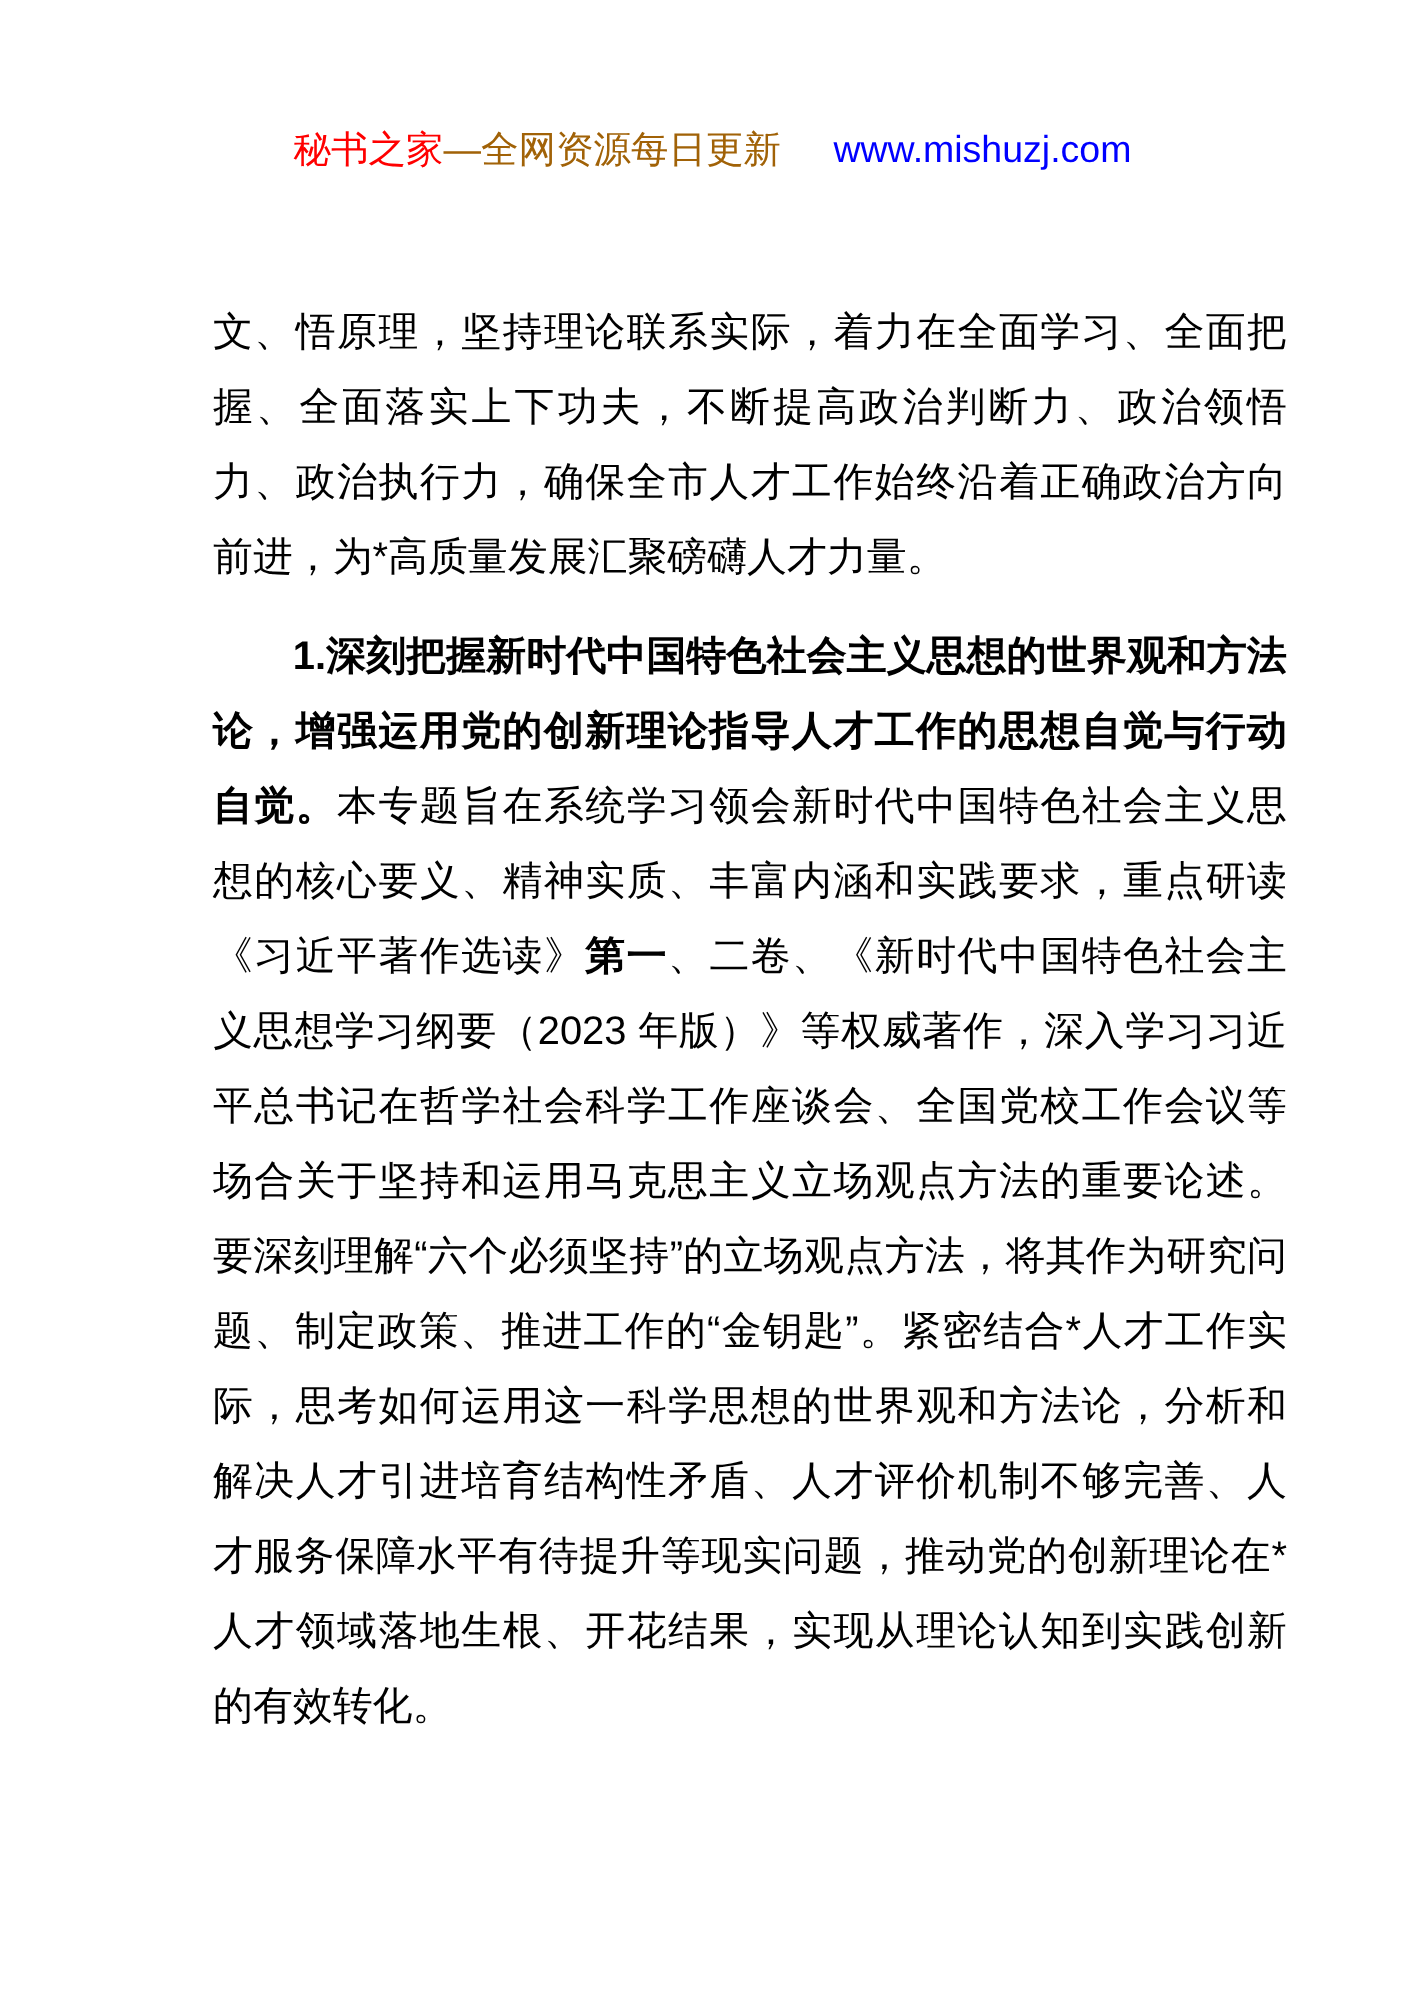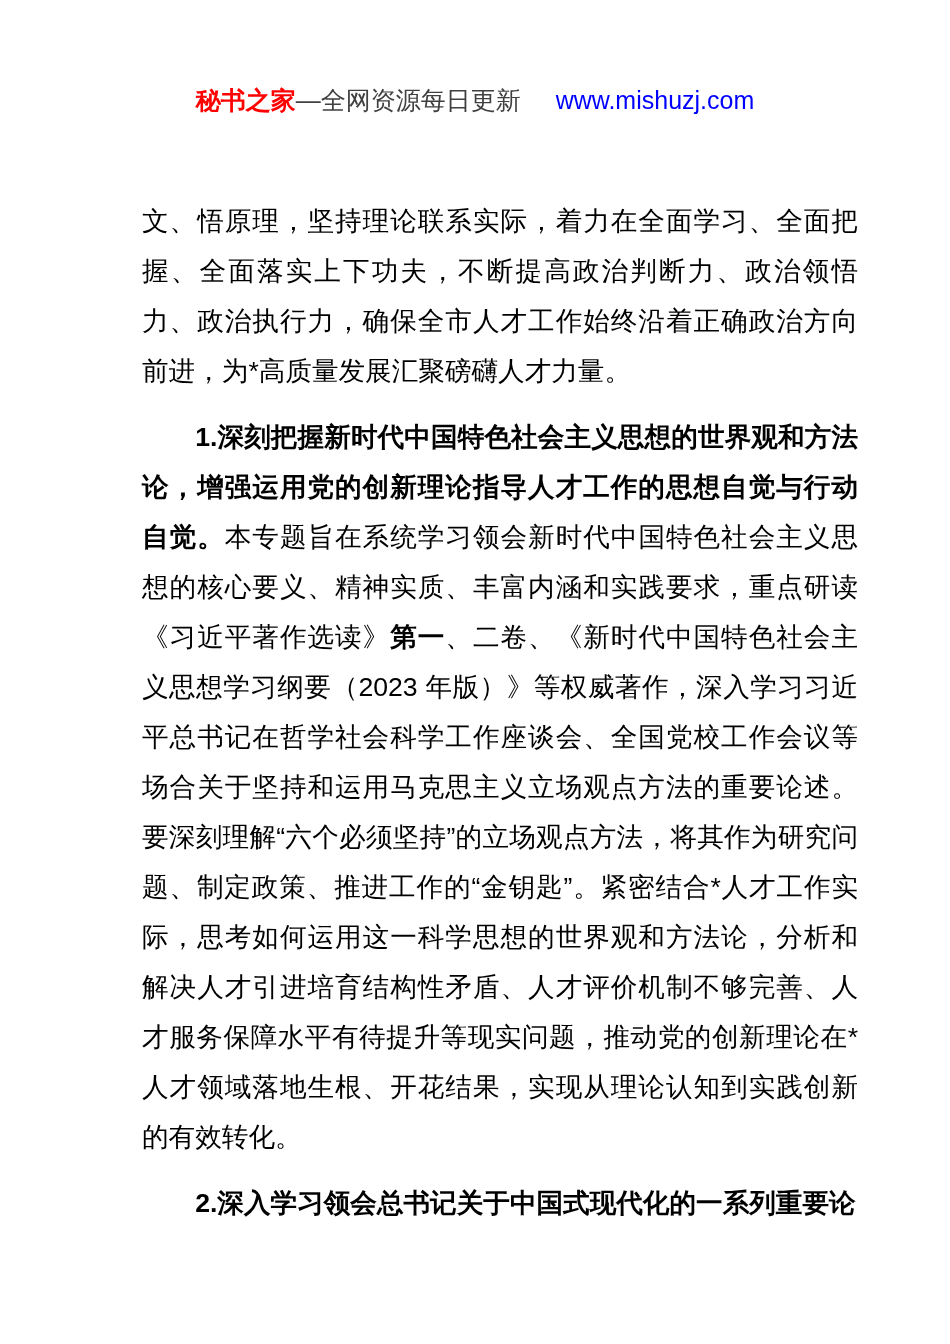--- a/index.html
+++ b/index.html
@@ -20,21 +20,21 @@
     position: absolute;
     top: 84px;
     left: 0;
     width: 100%;
     text-align: center;
     font-size: 25px;
     line-height: 32px;
     white-space: nowrap;
     color: #000000;
   }
-  .site-name { font-weight: bold; margin-top: 48px; }
+  .site-name { font-weight: normal; margin-top: 48px; }
   .site-url { text-decoration: none; cursor: pointer; margin-left: 28px; }
   .doc-body {
     position: absolute;
     top: 180px;
     left: 126px;
     width: 748px;
   }
   .doc-body p {
     margin: 16px;
     padding: 0;
@@ -46,22 +46,21 @@
   }
   .doc-body p.indent { text-indent: 2em; }
   .doc-body .bold { font-weight: bold; }
 </style>
 </head>
 <body>
 
 <div class="page">
 
   <div class="doc-header">
-    <span class="site-name" style="color: rgb(255, 0, 0);">秘书之家</span><span style="color: #404040;">—全网资源每日更新</span><span> </span><a class="site-url" style="color: rgb(0, 0, 255);">www.mishuzj.com</a>
+    <span class="site-name" style="color: rgb(255, 0, 0);">秘书之家</span><span style="color: #a16207;">—全网资源每日更新</span><span> </span><a class="site-url" style="color: rgb(0, 0, 255);">www.mishuzj.com</a>
   </div>
 
   <div class="doc-body">
       <p><span>文、悟原理，坚持理论联系实际，着力在全面学习、全面把握、全面落实上下功夫，不断提高政治判断力、政治领悟力、政治执行力，确保全市人才工作始终沿着正确政治方向前进，为*高质量发展汇聚磅礴人才力量。</span></p>
       <p class="indent"><span class="bold">1.深刻把握新时代中国特色社会主义思想的世界观和方法论，增强运用党的创新理论指导人才工作的思想自觉与行动自觉。</span><span>本专题旨在系统学习领会新时代中国特色社会主义思想的核心要义、精神实质、丰富内涵和实践要求，重点研读《习近平著作选读》</span><span class="bold">第一</span><span>、二卷、《新时代中国特色社会主义思想学习纲要（2023 年版）》等权威著作，深入学习习近平总书记在哲学社会科学工作座谈会、全国党校工作会议等场合关于坚持和运用马克思主义立场观点方法的重要论述。要深刻理解“六个必须坚持”的立场观点方法，将其作为研究问题、制定政策、推进工作的“金钥匙”。紧密结合*人才工作实际，思考如何运用这一科学思想的世界观和方法论，分析和解决人才引进培育结构性矛盾、人才评价机制不够完善、人才服务保障水平有待提升等现实问题，推动党的创新理论在*人才领域落地生根、开花结果，实现从理论认知到实践创新的有效转化。</span></p>
-      <p class="indent"><span class="bold">2.深入学习领会总书记关于中国式现代化的一系列重要论</span></p>
     </div>
 
 </div>
 
 </body></html>

